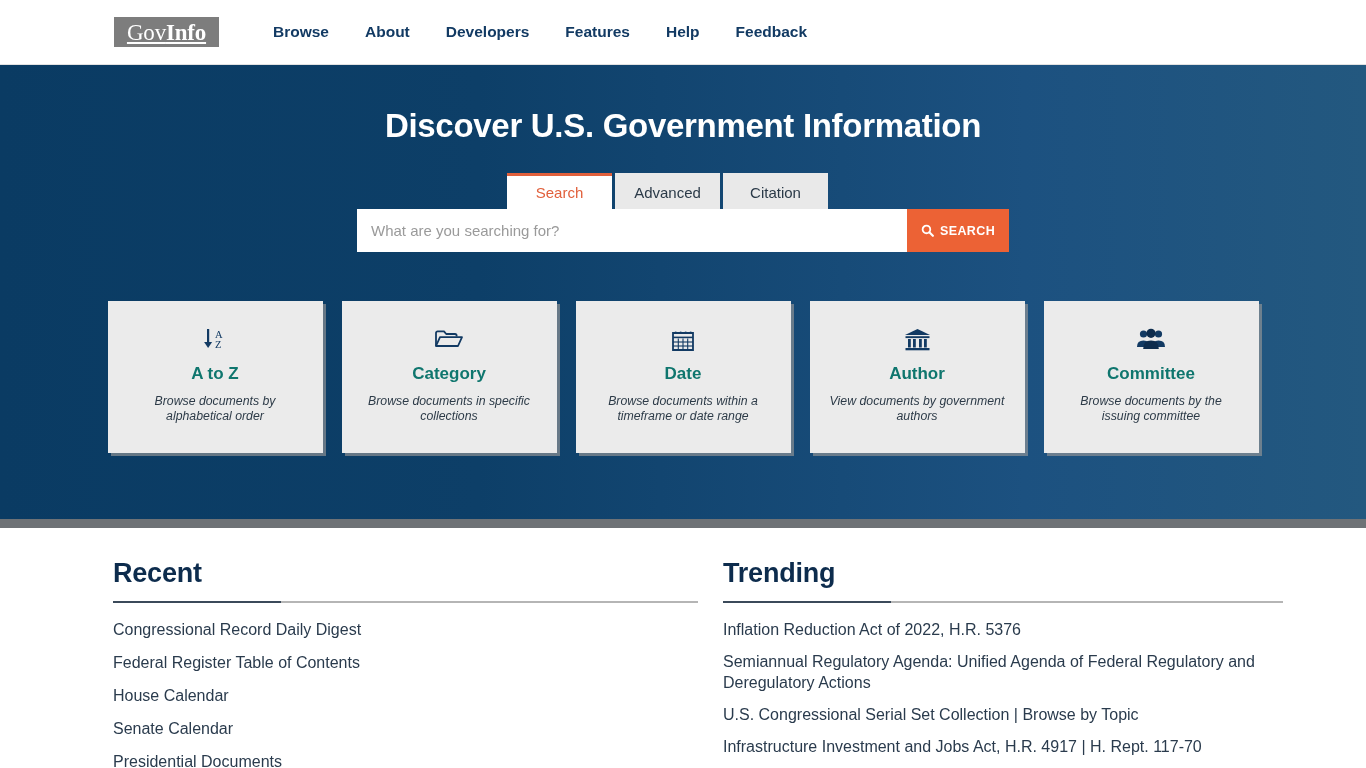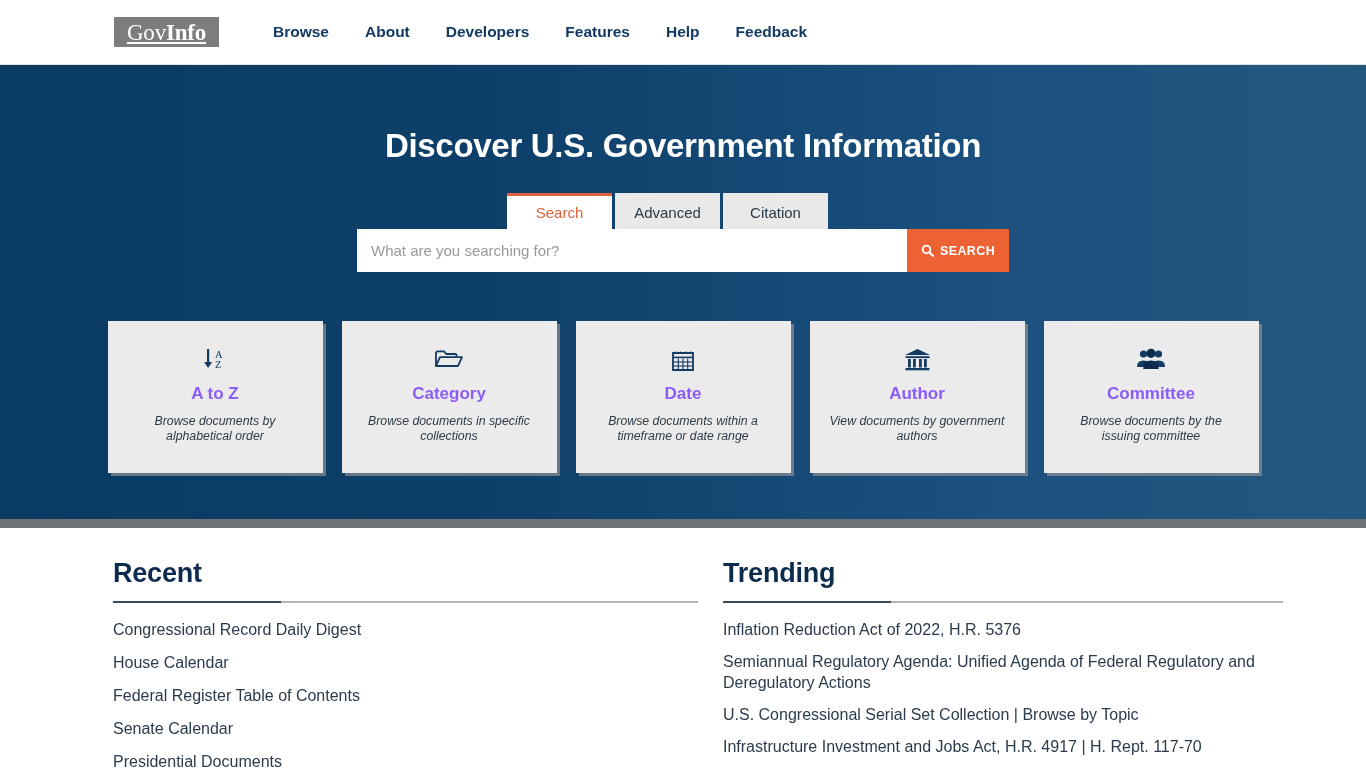--- a/index.html
+++ b/index.html
@@ -57,21 +57,21 @@
     height: 454px;
     background: linear-gradient(to right, #0a3b63 0%, #0d3f68 35%, #1c5180 75%, #23587f 100%);
     overflow: hidden;
   }
   .hero-title {
     text-align: center;
     color: #ffffff;
     font-size: 33px;
     font-weight: 700;
     letter-spacing: -0.3px;
-    padding-top: 62px;
+    padding-top: 42px;
   }
 
   
   .search-widget {
     width: 652px;
     margin: 0 auto;
     padding-top: 28px;
   }
   .search-tabs {
     display: flex;
@@ -152,21 +152,21 @@
     height: 30px;
     display: flex;
     align-items: center;
     justify-content: center;
     color: #123a63;
   }
   .card-title {
     margin-top: 10px;
     font-size: 17px;
     font-weight: 700;
-    color: #8b5cf6;
+    color: #0f766e;
   }
   .card-desc {
     margin-top: 10px;
     font-size: 12.3px;
     color: #2d3b48;
     line-height: 15px;
     text-align: center;
     width: 180px;
     font-style: italic;
   }
@@ -346,22 +346,22 @@
 
 <div class="hero-divider"></div>
 
 <main class="content">
 
   <section class="col col-recent">
     <h2 class="section-title">Recent</h2>
     <div class="section-rule"></div>
     <div class="link-list">
       <a class="link-item" href="#">Congressional Record Daily Digest</a>
+      <a class="link-item" href="#">Federal Register Table of Contents</a>
       <a class="link-item" href="#">House Calendar</a>
-      <a class="link-item" href="#">Federal Register Table of Contents</a>
       <a class="link-item" href="#">Senate Calendar</a>
       <a class="link-item" href="#">Presidential Documents</a>
     </div>
   </section>
 
   <section class="col col-trending">
     <h2 class="section-title">Trending</h2>
     <div class="section-rule"></div>
     <div class="link-list">
       <a class="link-item" href="#">Inflation Reduction Act of 2022, H.R. 5376</a>

